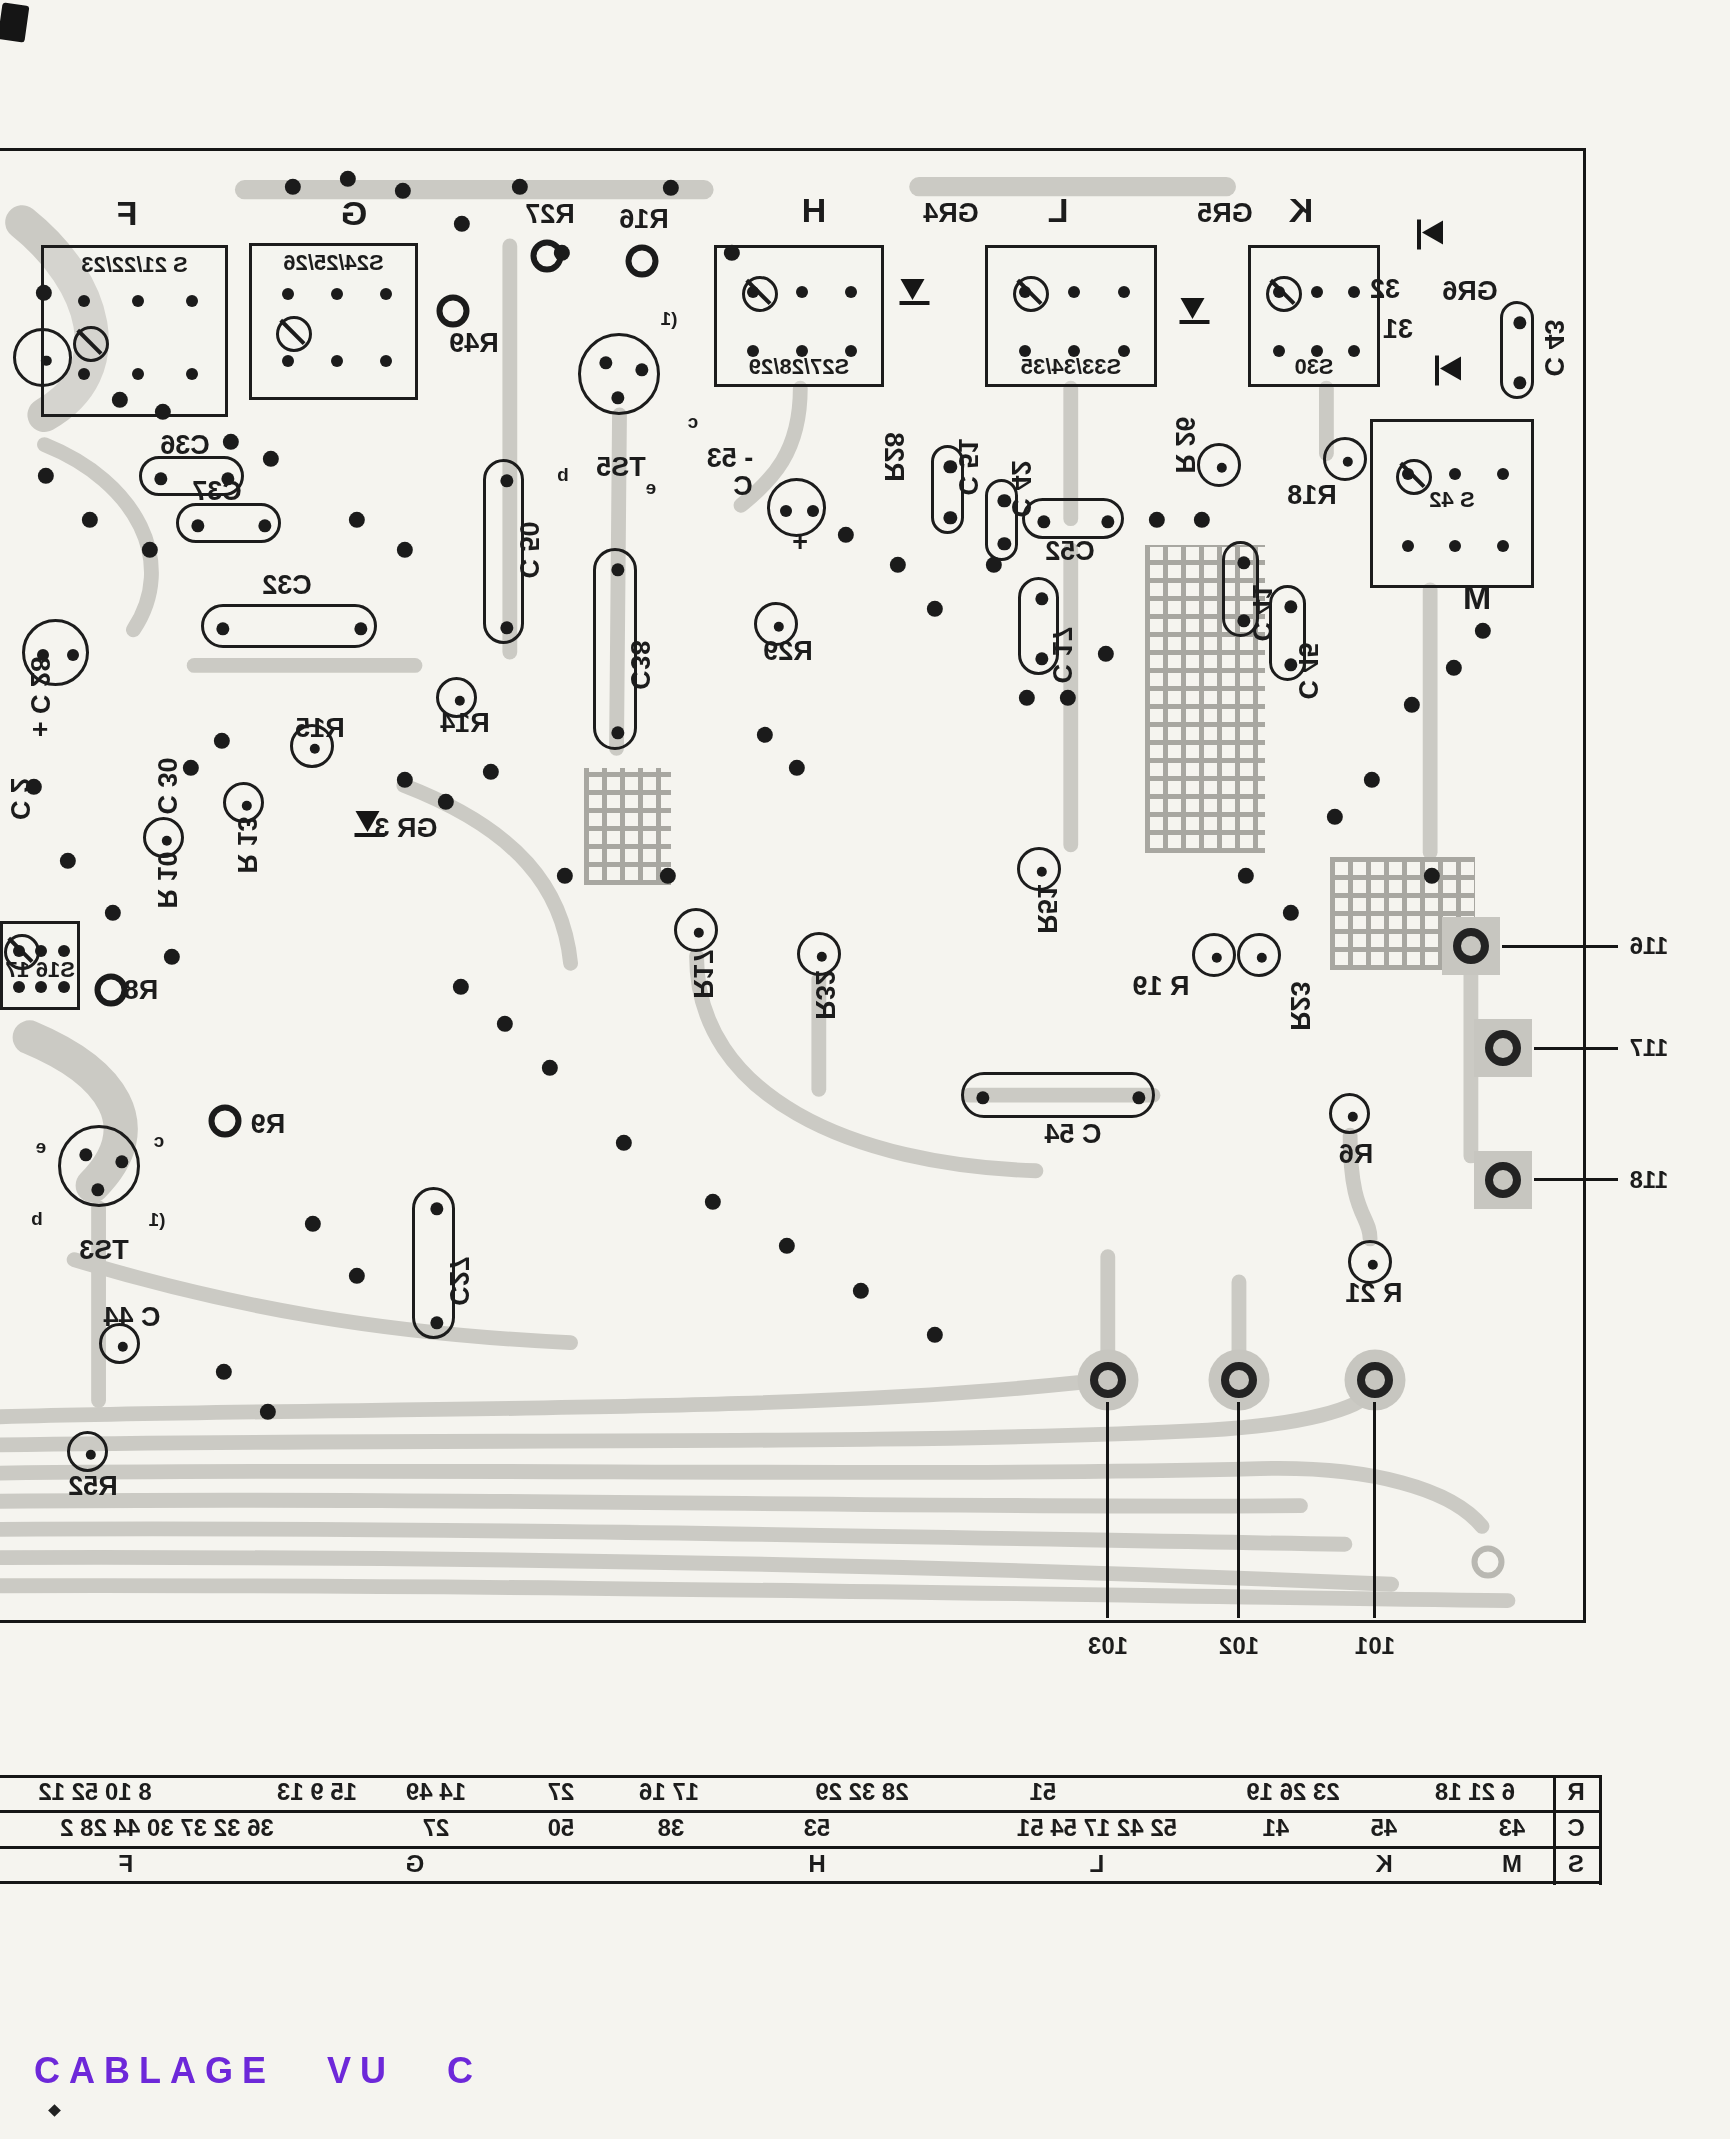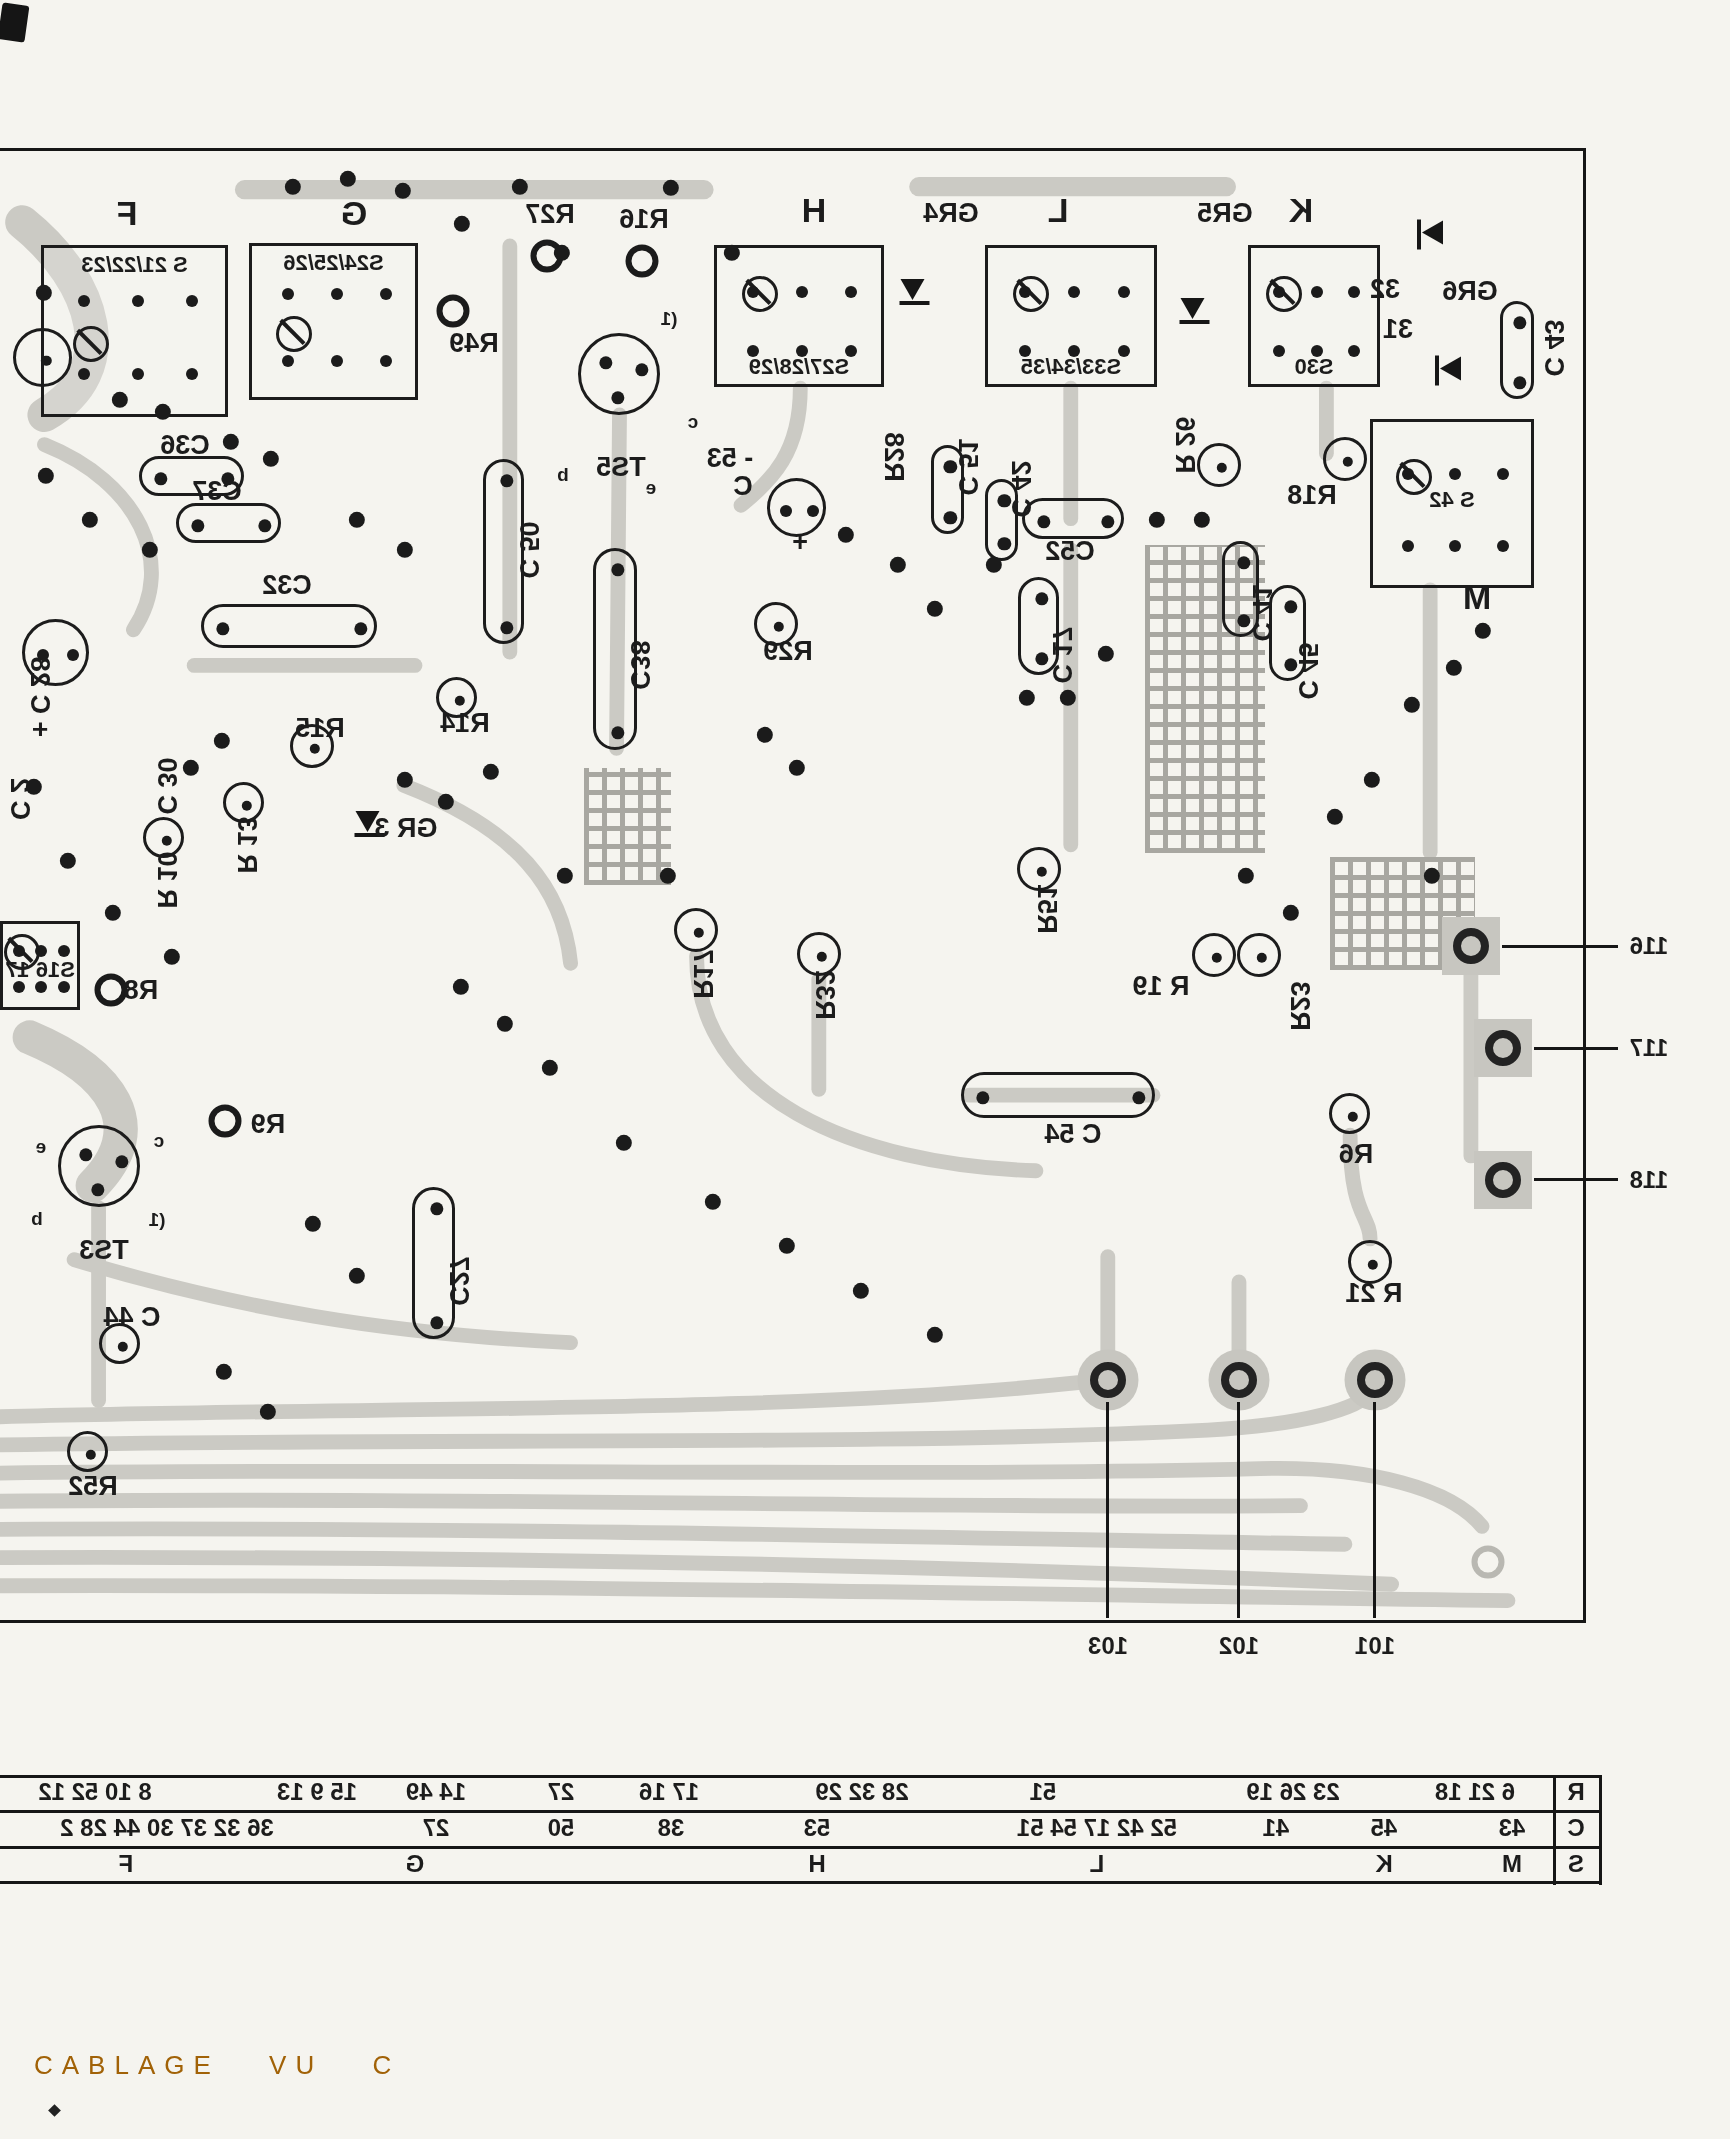--- a/index.html
+++ b/index.html
@@ -42,22 +42,22 @@
   .land.sq{width:58px;height:58px;}
   .land.rd{width:61px;height:61px;border-radius:50%;}
   .diode{position:absolute;width:33px;height:40px;transform:translate(-50%,-50%);z-index:5;}
   .diode .tri{position:absolute;left:3px;top:6px;width:0;height:0;border-left:12.6px solid transparent;
         border-right:12.6px solid transparent;border-top:21px solid #161616;}
   .diode .bar{position:absolute;left:1.5px;top:28px;width:30px;height:4.4px;background:#161616;}
   .hline{position:absolute;height:3px;background:#161616;z-index:4;}
   .vline{position:absolute;width:3px;background:#161616;z-index:4;}
   .tline-h{position:absolute;left:0;width:1602px;height:3px;background:#161616;z-index:4;}
   .tline-v{position:absolute;width:3px;height:110px;background:#161616;z-index:4;}
-  .title{position:absolute;left:34px;top:2050px;font-size:26px;font-weight:400;letter-spacing:9px;
-        word-spacing:33px;color:#a16207;z-index:5;white-space:nowrap;}
+  .title{position:absolute;left:34px;top:2050px;font-size:36px;font-weight:700;letter-spacing:9px;
+        word-spacing:33px;color:#6d28d9;z-index:5;white-space:nowrap;}
   .diamond{position:absolute;left:50px;top:2106px;width:9px;height:9px;background:#222;transform:rotate(45deg);z-index:5;}
 </style>
 </head>
 <body>
 
 <div id="page">
 
   <svg id="traces" width="1731" height="2140" viewBox="0 0 2336 2888">
     <path d="M0 1912 C520 1898 1050 1908 1455 1866"></path>
     <path d="M0 1950 C600 1940 1180 1952 1630 1930 C1760 1923 1835 1900 1848 1880"></path>

